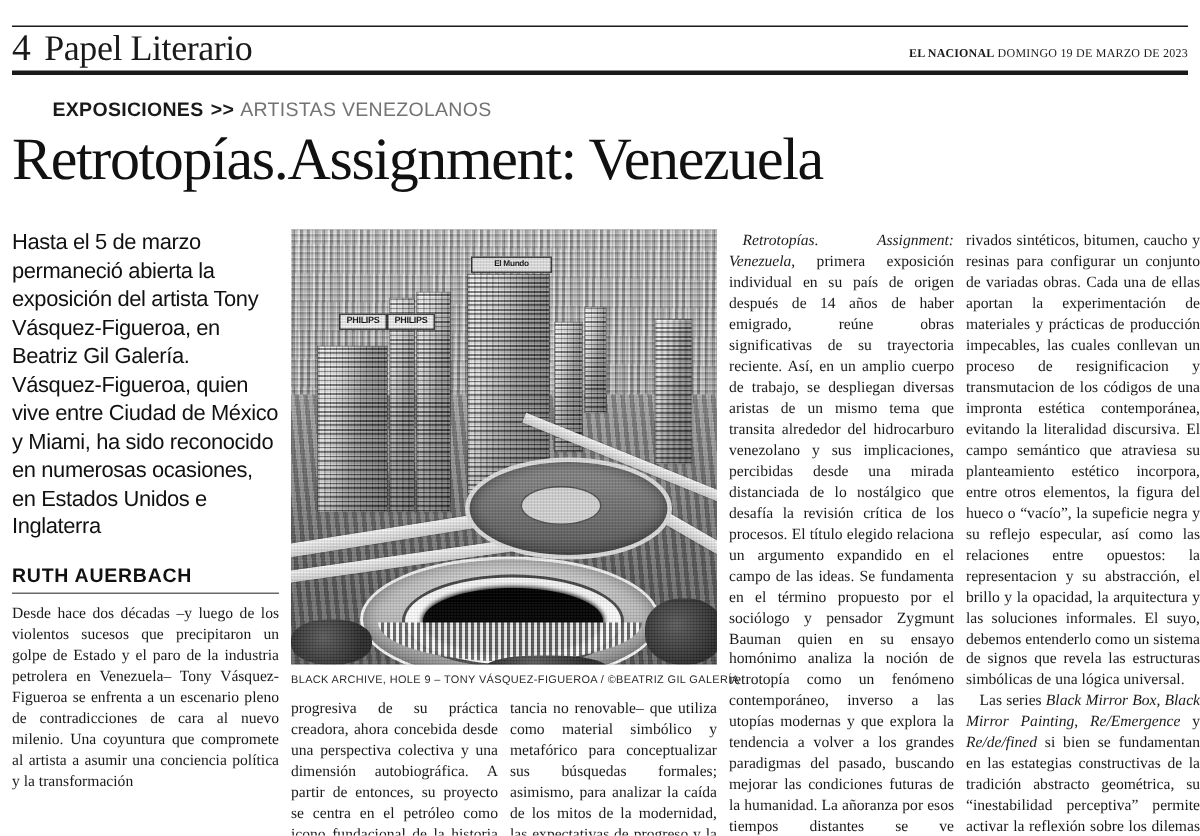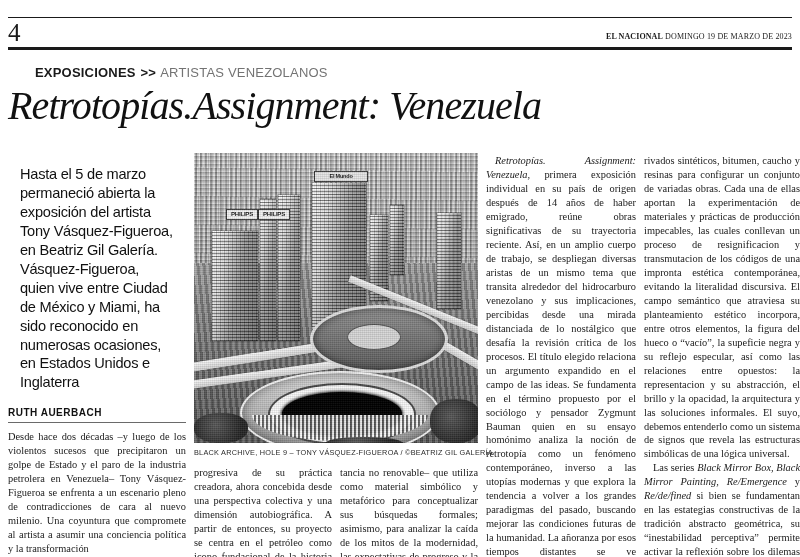--- a/index.html
+++ b/index.html
@@ -92,21 +92,20 @@
     font-weight: 700;
     margin: 0 1px;
   }
   .kicker .light {
     font-weight: 400;
     color: #737373;
   }
 
   .headline {
     font-family: "Liberation Serif", serif;
-    font-style: italic;
     font-size: 40px;
     line-height: 1.0;
     font-weight: 400;
     letter-spacing: -0.9px;
     margin-top: 6px;
     color: #111111;
     white-space: nowrap;
   }
 
   
@@ -119,26 +118,26 @@
     align-items: start;
   }
 
   
   .lead {
     font-family: "Liberation Sans", sans-serif;
     font-size: 14.6px;
     line-height: 1.30;
     letter-spacing: -0.25px;
     color: #111111;
-    margin: 12px;
+    margin: 0;
   }
   .byline {
     font-family: "Liberation Sans", sans-serif;
     font-weight: 700;
-    font-size: 10px;
+    font-size: 13px;
     letter-spacing: 0.5px;
     margin-top: 15px;
     color: #111111;
   }
   .byline-rule {
     border-top: 1px solid #6a6a6a;
     margin-top: 4px;
     margin-bottom: 7px;
     width: 100%;
   }
@@ -344,20 +343,21 @@
 </head>
 <body>
 
 <div class="page">
 
   <div class="masthead-rule-top"></div>
 
   <div class="masthead">
     <div class="masthead-left">
       <span class="folio">4</span>
+      <span class="paper-name">Papel Literario</span>
     </div>
     <div class="masthead-right">
       <span class="brand">EL NACIONAL</span><span>&nbsp;</span><span>DOMINGO 19 DE MARZO DE 2023</span>
     </div>
   </div>
 
   <div class="masthead-rule-bottom"></div>
 
   <div class="kicker">
     <span class="strong">EXPOSICIONES</span>

